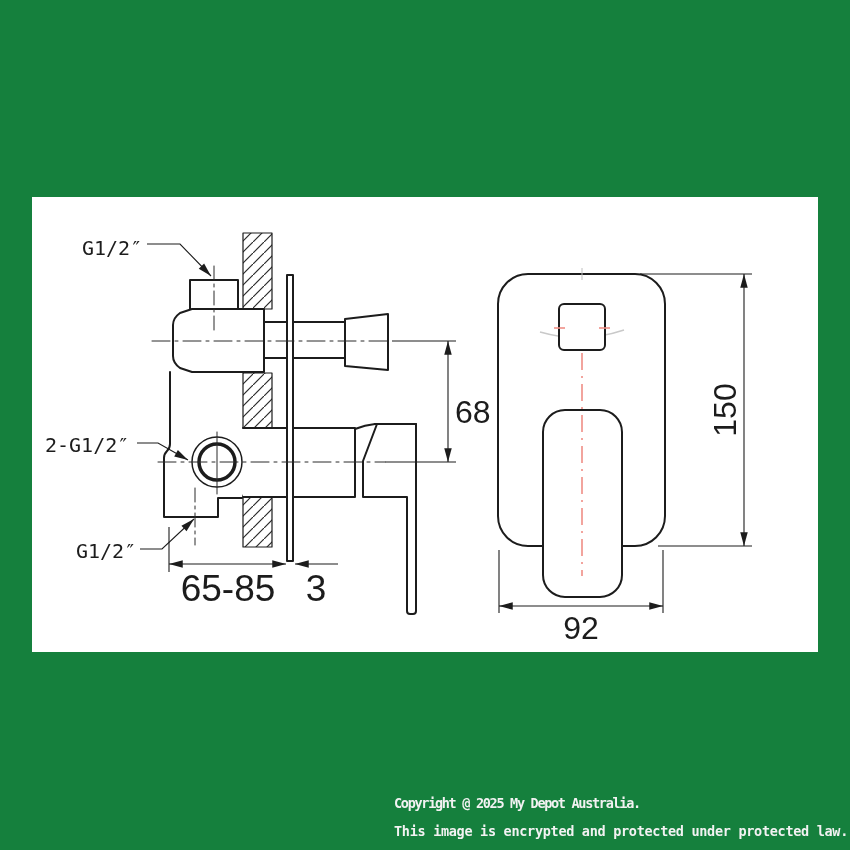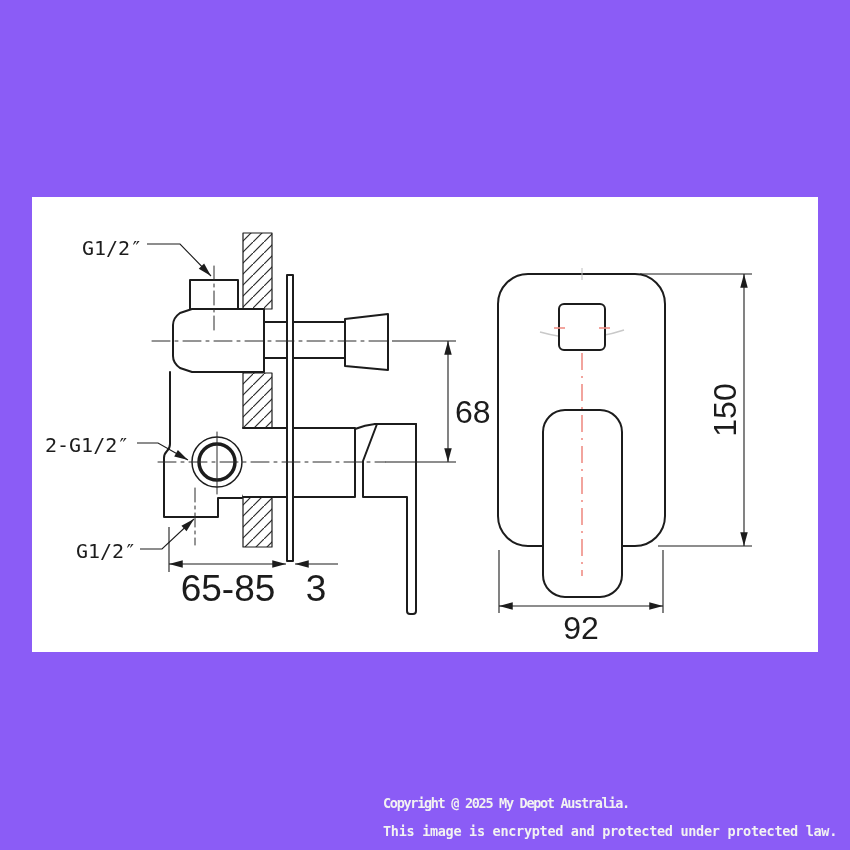--- a/index.html
+++ b/index.html
@@ -1,19 +1,19 @@
 <!DOCTYPE html>
 <html><head>
 <meta charset="utf-8">
 <style>
   html,body{margin:0;padding:0;background:#000;}
   #stage{
     position:relative;
     width:850px;height:850px;
-    background:#8b5cf6;
+    background:#15803d;
     overflow:hidden;
     font-family:"Liberation Sans", sans-serif;
   }
   #drawing-svg{position:absolute;left:0;top:0;}
   .cad-label{
     font-family:"DejaVu Sans Mono", monospace;
     font-size:20px;
     fill:#1c1c1c;
   }
   .dim-text{
@@ -21,21 +21,21 @@
     font-size:32px;
     fill:#1c1c1c;
   }
   .dim-text-big{
     font-family:"Liberation Sans", sans-serif;
     font-size:37px;
     fill:#1c1c1c;
   }
   .footer-line{
     position:absolute;
-    left:383px;
+    left:394px;
     color:#f2f2f2;
     font-family:"DejaVu Sans Mono", monospace;
     font-weight:bold;
     font-size:13.5px;
     white-space:pre;
   }
   #footer-line1{top:795px;letter-spacing:-1.3px;}
   #footer-line2{top:823px;letter-spacing:-0.3px;}
 </style>
 </head>

